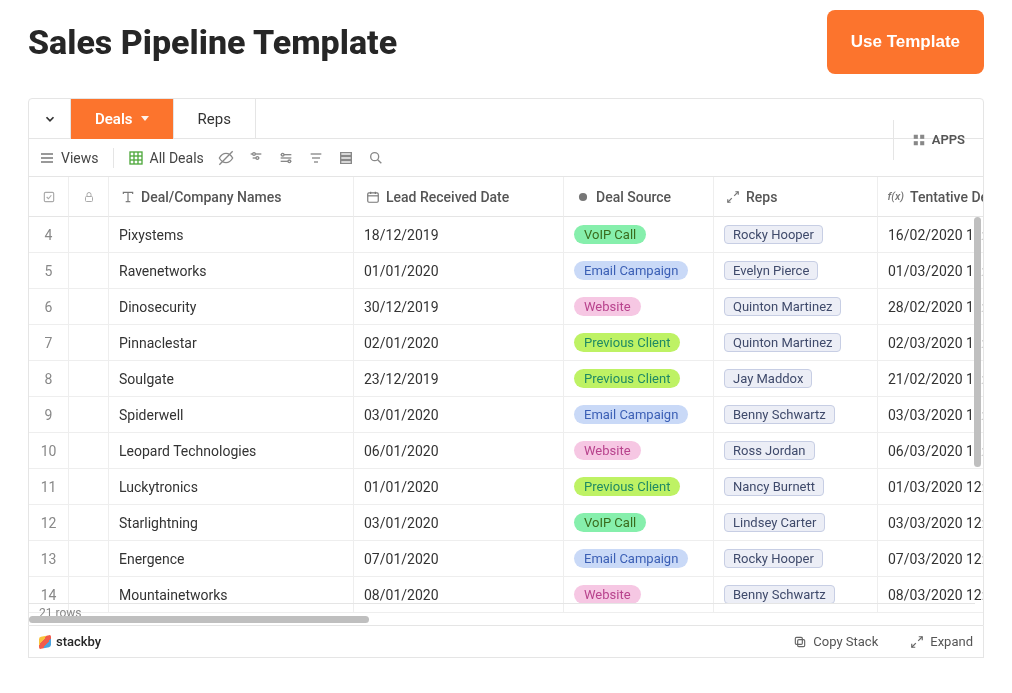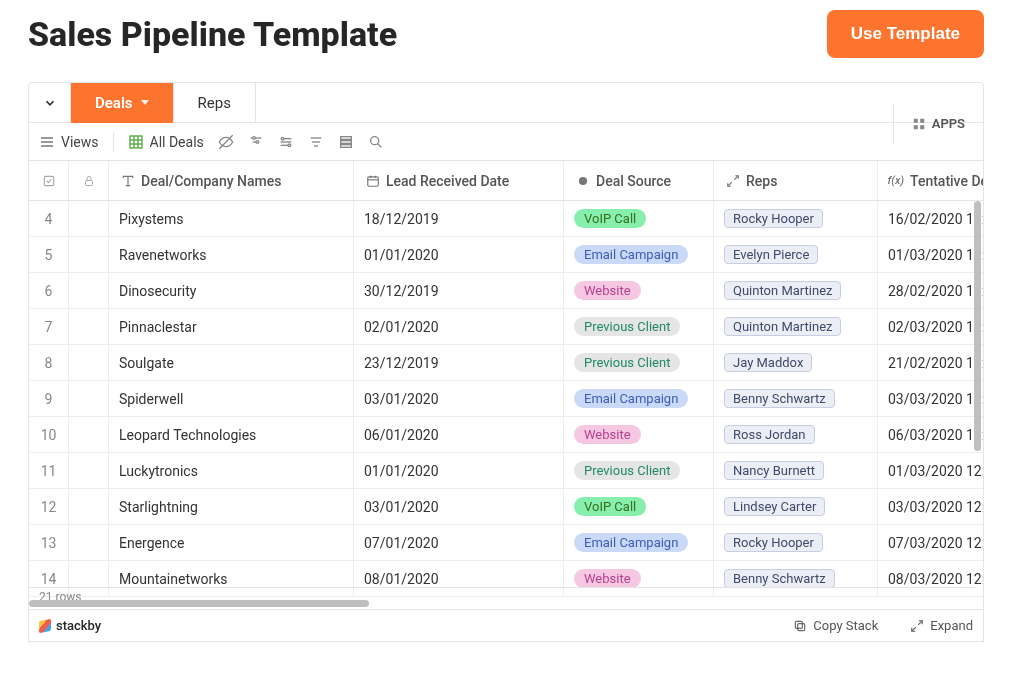--- a/index.html
+++ b/index.html
@@ -19,21 +19,21 @@
     .page-title {
       font-size: 34px;
       font-weight: 800;
       color: #262626;
     }
     .use-template-btn {
       background: #fc742d;
       color: #fff;
       border: none;
       border-radius: 8px;
-      padding: 14px 24px;
+      padding: 22px 24px;
       font-size: 17px;
       font-weight: 600;
       cursor: pointer;
     }
     .table-frame {
       border: 1px solid #e5e5e5;
       border-radius: 4px 4px 0 0;
       background: #fff;
     }
     .tabs-row {
@@ -148,21 +148,21 @@
     .cell.name { color: #333; }
     .pill {
       border-radius: 12px;
       padding: 2px 10px;
       font-size: 13px;
       display: inline-block;
     }
     .pill-voip { background: #86efac; color: #3a6b1c; }
     .pill-email { background: #c9d9f7; color: #3b5fb5; }
     .pill-website { background: #f6c7e3; color: #b8438d; }
-    .pill-prev { background: #e5e5e5; color: #1f8a64; }
+    .pill-prev { background: #bef264; color: #1f8a64; }
     .rep-chip {
       background: #eceef6;
       border: 1px solid #c7cee4;
       color: #3f4a6b;
       border-radius: 4px;
       padding: 1px 8px;
       font-size: 13px;
     }
     .row-count {
       height: 22px;

